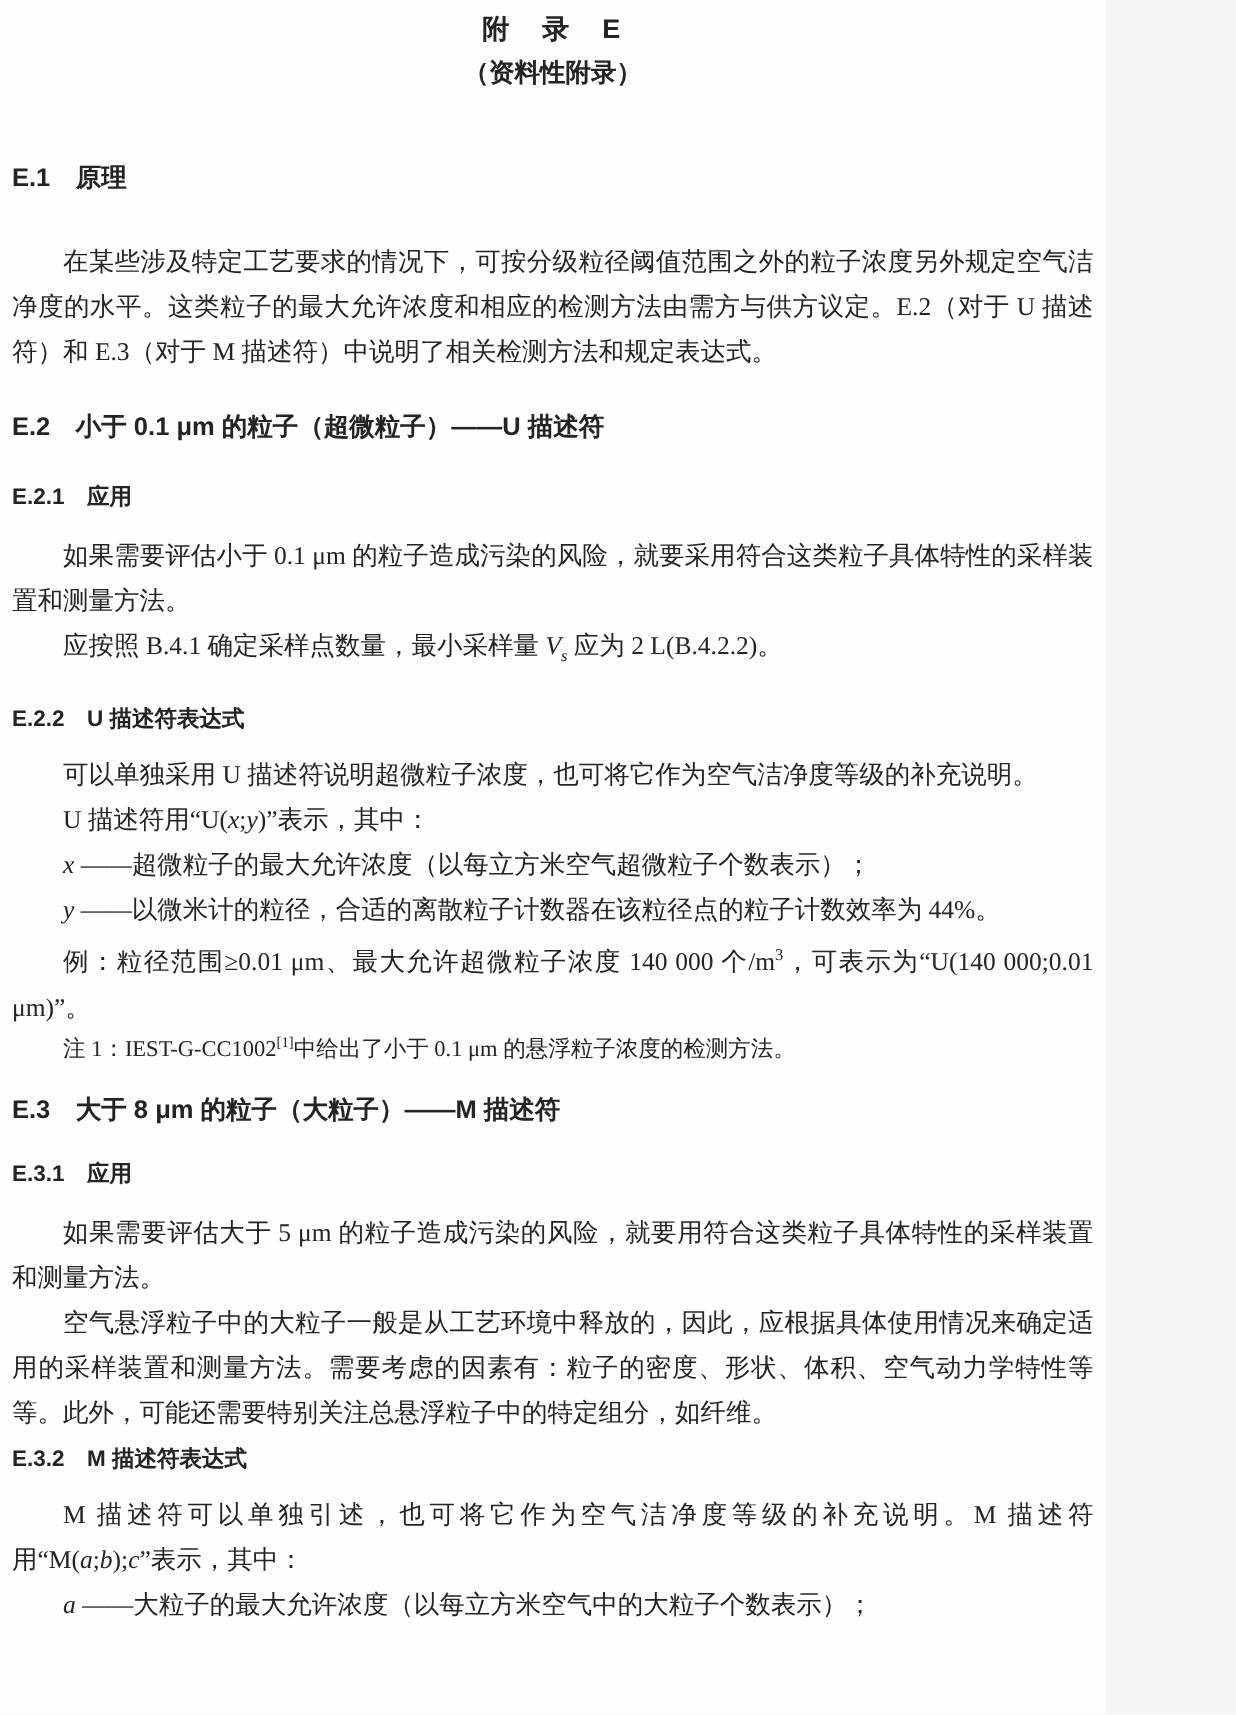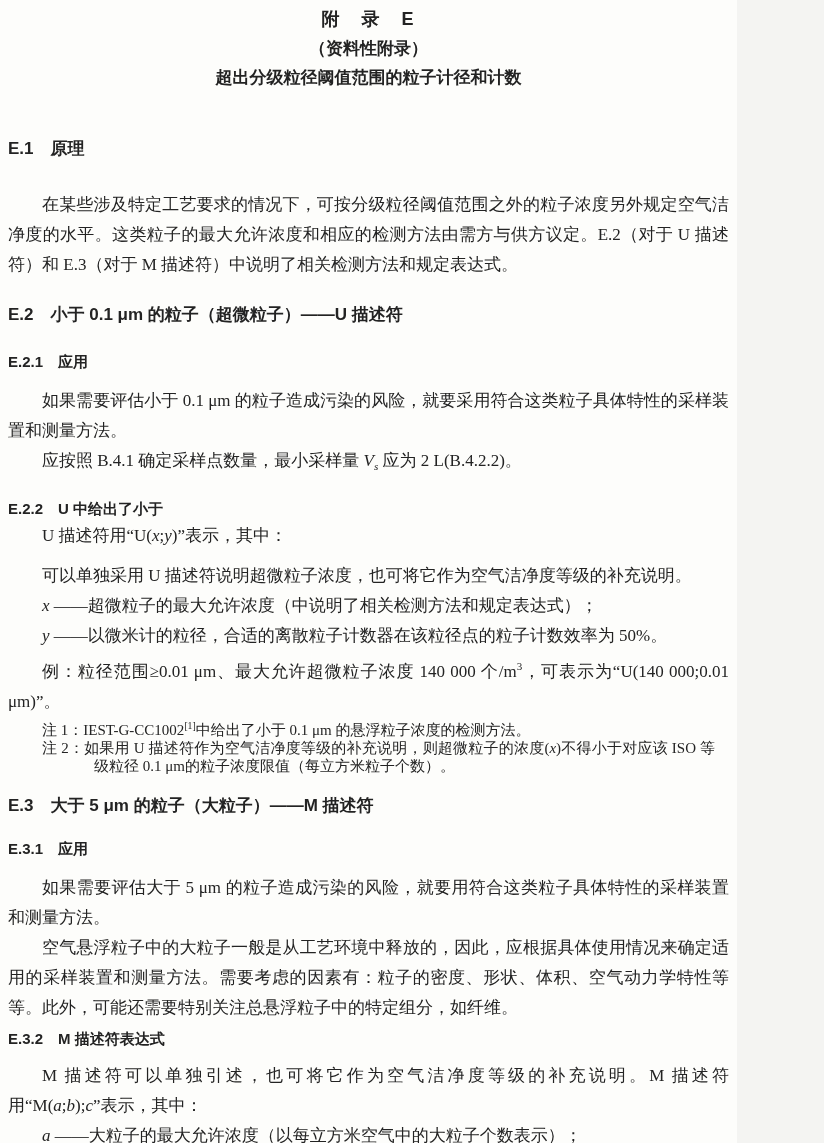--- a/index.html
+++ b/index.html
@@ -75,42 +75,40 @@
   .run-sup { font-size: 0.65em; vertical-align: super; }
 </style>
 </head>
 <body>
 
 <div class="page">
 
   <div class="title-block">
     <div class="annex-label">附　录　E</div>
     <div class="annex-type">（资料性附录）</div>
-    <div class="annex-title">超出分级粒径阈值范围的粒子计径和计数</div>
   </div>
 
   <div class="h1 h-e1">E.1　原理</div>
   <p class="para mt-p1">在某些涉及特定工艺要求的情况下，可按分级粒径阈值范围之外的粒子浓度另外规定空气洁净度的水平。这类粒子的最大允许浓度和相应的检测方法由需方与供方议定。E.2（对于 U 描述符）和 E.3（对于 M 描述符）中说明了相关检测方法和规定表达式。</p>
 
   <div class="h1 h-e2">E.2　小于 0.1 μm 的粒子（超微粒子）——U 描述符</div>
 
   <div class="h2 h-e21">E.2.1　应用</div>
   <p class="para mt-s">如果需要评估小于 0.1 μm 的粒子造成污染的风险，就要采用符合这类粒子具体特性的采样装置和测量方法。</p>
   <p class="para"><span>应按照 B.4.1 确定采样点数量，最小采样量 </span><span class="run-i">V</span><span class="run-sub">s</span><span> 应为 2 L(B.4.2.2)。</span></p>
 
-  <div class="h2 h-e22">E.2.2　U 中给出了小于</div>
+  <div class="h2 h-e22">E.2.2　U 描述符表达式</div>
+  <p class="para mt-m">可以单独采用 U 描述符说明超微粒子浓度，也可将它作为空气洁净度等级的补充说明。</p>
   <p class="para"><span>U 描述符用“U(</span><span class="run-i">x</span><span>;</span><span class="run-i">y</span><span>)”表示，其中：</span></p>
-  <p class="para mt-m">可以单独采用 U 描述符说明超微粒子浓度，也可将它作为空气洁净度等级的补充说明。</p>
-  <p class="para"><span class="run-i">x</span><span> ——超微粒子的最大允许浓度（中说明了相关检测方法和规定表达式）；</span></p>
-  <p class="para"><span class="run-i">y</span><span> ——以微米计的粒径，合适的离散粒子计数器在该粒径点的粒子计数效率为 50%。</span></p>
+  <p class="para"><span class="run-i">x</span><span> ——超微粒子的最大允许浓度（以每立方米空气超微粒子个数表示）；</span></p>
+  <p class="para"><span class="run-i">y</span><span> ——以微米计的粒径，合适的离散粒子计数器在该粒径点的粒子计数效率为 44%。</span></p>
   <p class="para"><span>例：粒径范围≥0.01 μm、最大允许超微粒子浓度 140 000 个/m</span><span class="run-sup">3</span><span>，可表示为“U(140 000;0.01 μm)”。</span></p>
   <p class="note"><span>注 1：IEST-G-CC1002</span><span class="run-sup">[1]</span><span>中给出了小于 0.1 μm 的悬浮粒子浓度的检测方法。</span></p>
-  <p class="note"><span>注 2：如果用 U 描述符作为空气洁净度等级的补充说明，则超微粒子的浓度(</span><span class="run-i">x</span><span>)不得小于对应该 ISO 等级粒径 0.1 μm的粒子浓度限值（每立方米粒子个数）。</span></p>
 
-  <div class="h1 h-e3">E.3　大于 5 μm 的粒子（大粒子）——M 描述符</div>
+  <div class="h1 h-e3">E.3　大于 8 μm 的粒子（大粒子）——M 描述符</div>
 
   <div class="h2 h-e31">E.3.1　应用</div>
   <p class="para mt-s">如果需要评估大于 5 μm 的粒子造成污染的风险，就要用符合这类粒子具体特性的采样装置和测量方法。</p>
   <p class="para">空气悬浮粒子中的大粒子一般是从工艺环境中释放的，因此，应根据具体使用情况来确定适用的采样装置和测量方法。需要考虑的因素有：粒子的密度、形状、体积、空气动力学特性等等。此外，可能还需要特别关注总悬浮粒子中的特定组分，如纤维。</p>
 
   <div class="h2 h-e32">E.3.2　M 描述符表达式</div>
   <p class="para mt-m"><span>M 描述符可以单独引述，也可将它作为空气洁净度等级的补充说明。M 描述符用“M(</span><span class="run-i">a</span><span>;</span><span class="run-i">b</span><span>);</span><span class="run-i">c</span><span>”表示，其中：</span></p>
   <p class="para"><span class="run-i">a</span><span> ——大粒子的最大允许浓度（以每立方米空气中的大粒子个数表示）；</span></p>
 
 </div>

